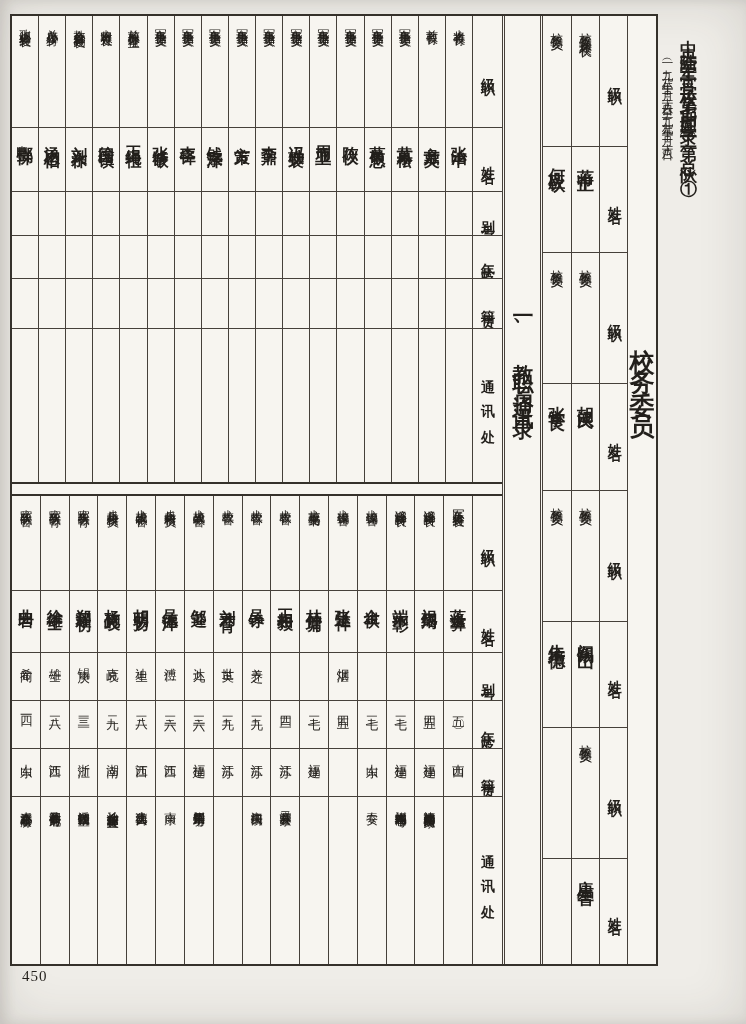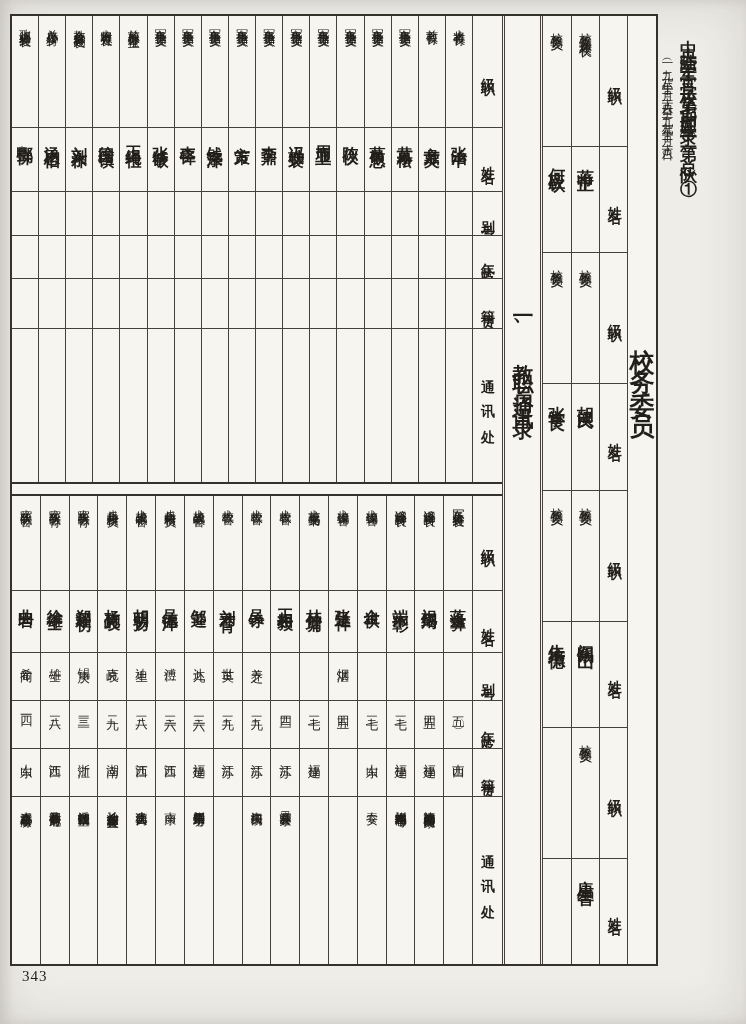--- a/index.html
+++ b/index.html
@@ -938,15 +938,15 @@
             </div>
   </div>
 </div>
 
     </div>
   </div>
 
   <div class="v title1">中央陆军军官学校第七期同学录（第一总队）①</div>
   <div class="v title2">（一九二八年十二月二十八日至一九二九年十二月二十八日）</div>
 
-  <div class="pagenum">343</div>
+  <div class="pagenum">450</div>
 
 </div>
 
 </body></html>

